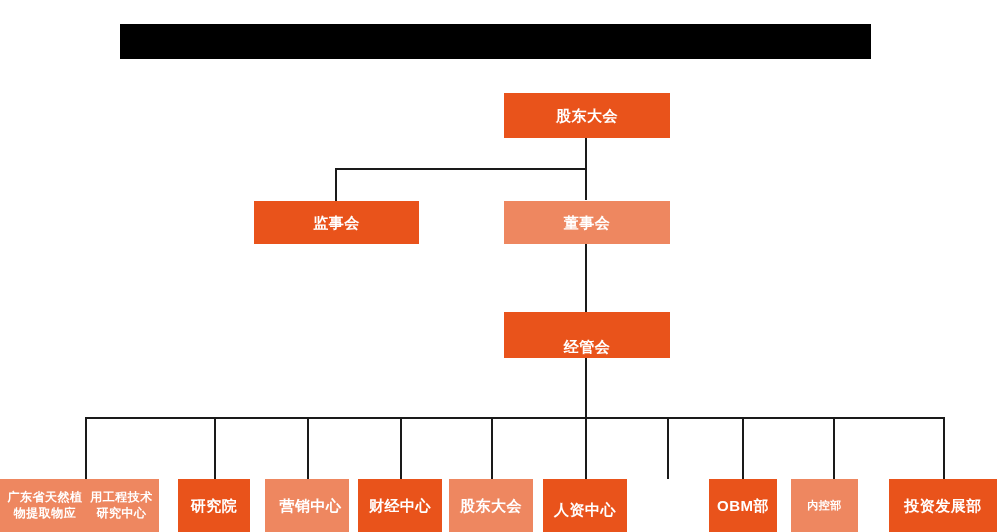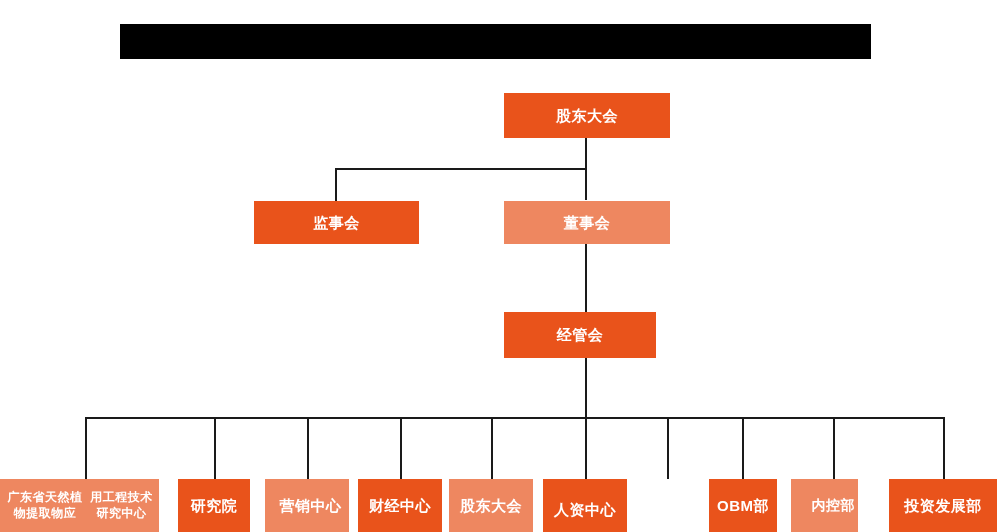--- a/index.html
+++ b/index.html
@@ -87,21 +87,21 @@
   </div>
 
   <div class="node tone-dark" style="left:254px; top:201px; width:165px; height:43px; font-size:15px;">
     <span>监事会</span>
   </div>
 
   <div class="node tone-light" style="left:504px; top:201px; width:166px; height:43px; font-size:15px;text-align:center;">
     <span>董事会</span>
   </div>
 
-  <div class="node tone-dark" style="left:504px; top:312px; width:152px; height:46px; font-size:15px;">
+  <div class="node tone-dark" style="left:504px; top:312px; width:166px; height:46px; font-size:15px;align-items:flex-end;">
     <span>经管会</span>
   </div>
 
   <div class="node tone-light" style="left:0px; top:479px; width:159px; height:53px; font-size:12px; justify-content:center;">
     <span>广东省天然植物提取物应</span>
     <span>用工程技术研究中心</span>
   </div>
 
   <div class="node tone-dark" style="left:178px; top:479px; width:72px; height:53px; font-size:15px;">
     <span>研究院</span>
@@ -121,21 +121,21 @@
 
   <div class="node tone-dark" style="left:543px; top:479px; width:84px; height:62px; font-size:15px;">
     <span>人资中心</span>
   </div>
 
 
   <div class="node tone-dark" style="left:709px; top:479px; width:68px; height:53px; font-size:15px;">
     <span>OBM部</span>
   </div>
 
-  <div class="node tone-light" style="left:791px; top:479px; width:67px; height:53px; font-size:14px;justify-content:flex-end;">
+  <div class="node tone-light" style="left:791px; top:479px; width:67px; height:53px; font-size:11px;">
     <span>内控部</span>
   </div>
 
   <div class="node tone-dark" style="left:889px; top:479px; width:108px; height:53px; font-size:15px;">
     <span>投资发展部</span>
   </div>
 
 </div>
 
 </body></html>

